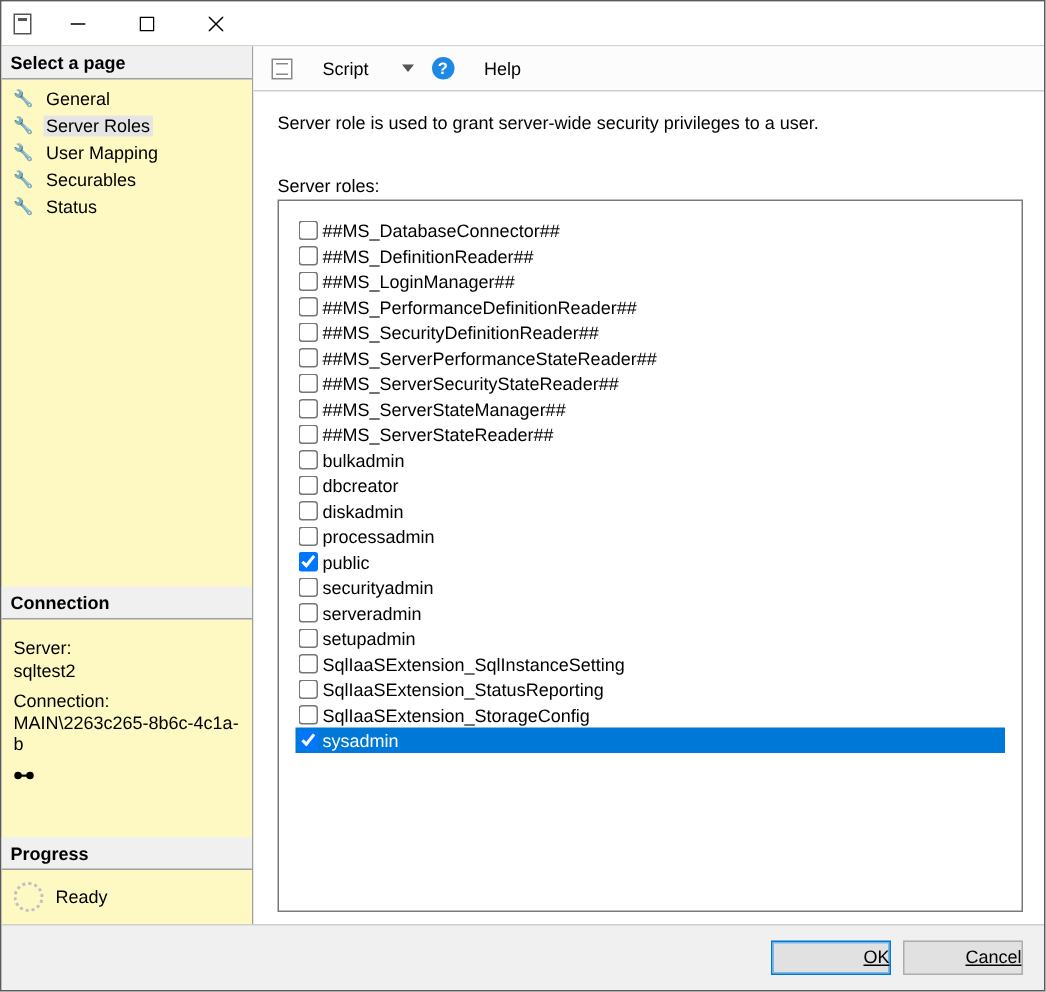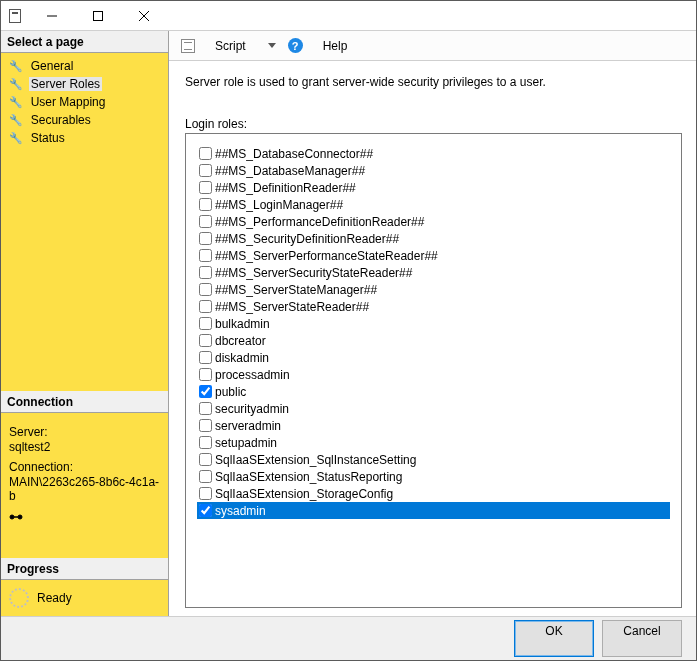--- a/index.html
+++ b/index.html
@@ -23,21 +23,21 @@
 }
 .titlebar .app-icon { width: 12px; height: 14px; border: 1px solid #555; margin-right: 8px; position: relative; }
 .titlebar .app-icon::before { content:""; position:absolute; left:2px; right:2px; top:2px; height:2px; background:#555; }
 .titlebar .title { flex: 1; font-size: 12px; color: #000; }
 .titlebar .winbtns { display: flex; height: 100%; }
 .titlebar .winbtn { width: 46px; display:flex; align-items:center; justify-content:center; cursor:default; }
 .titlebar .winbtn svg { stroke:#000; stroke-width:1; fill:none; }
 .client { display:flex; height: calc(100% - 30px - 44px); }
 .sidebar {
   width: 168px;
-  background: #fde047;
+  background: #fef9c3;
   border-right: 1px solid #a0a0a0;
   display:flex;
   flex-direction:column;
 }
 .panel-head {
   font-weight: bold;
   font-size: 12px;
   padding: 4px 6px 3px 6px;
   border-bottom: 1px solid #a0a0a0;
   background: #f0f0f0;
@@ -93,27 +93,28 @@
   border-top:1px solid #cfcfcf;
   display:flex;
   align-items:center;
   justify-content:flex-end;
   padding: 0 14px;
   gap:8px;
   background:#f0f0f0;
 }
 .btn {
   min-width:80px;
-  height:37px;
+  height:23px;
   border:1px solid #adadad;
   background:#e1e1e1;
   font-size:12px;
-  text-align:center;
+  text-align:right;
   line-height:21px;
   cursor:default;
+  text-decoration:underline;
 }
 .btn.primary { border:1px solid #0078d7; background:#e1e1e1; box-shadow: inset 0 0 0 1px #7ab8eb; }
 </style>
 </head>
 <body>
 
 <div class="titlebar">
   <div class="app-icon"></div>
   <div class="winbtns">
     <div class="winbtn">
@@ -196,29 +197,25 @@
         <span>Script</span>
         <div class="drop-arrow"></div>
       </div>
       <div class="tbtn">
         <div class="help-icon">?</div>
         <span>Help</span>
       </div>
     </div>
     <div class="content">
       <div class="desc">Server role is used to grant server-wide security privileges to a user.</div>
-      <div class="list-label">Login roles:</div>
+      <div class="list-label">Server roles:</div>
       <div class="listbox" id="roleslist">
           <div class="option">
             <input type="checkbox" style="">
             <span>##MS_DatabaseConnector##</span>
-          </div>
-          <div class="option">
-            <input type="checkbox" style="">
-            <span>##MS_DatabaseManager##</span>
           </div>
           <div class="option">
             <input type="checkbox" style="">
             <span>##MS_DefinitionReader##</span>
           </div>
           <div class="option">
             <input type="checkbox" style="">
             <span>##MS_LoginManager##</span>
           </div>
           <div class="option">

